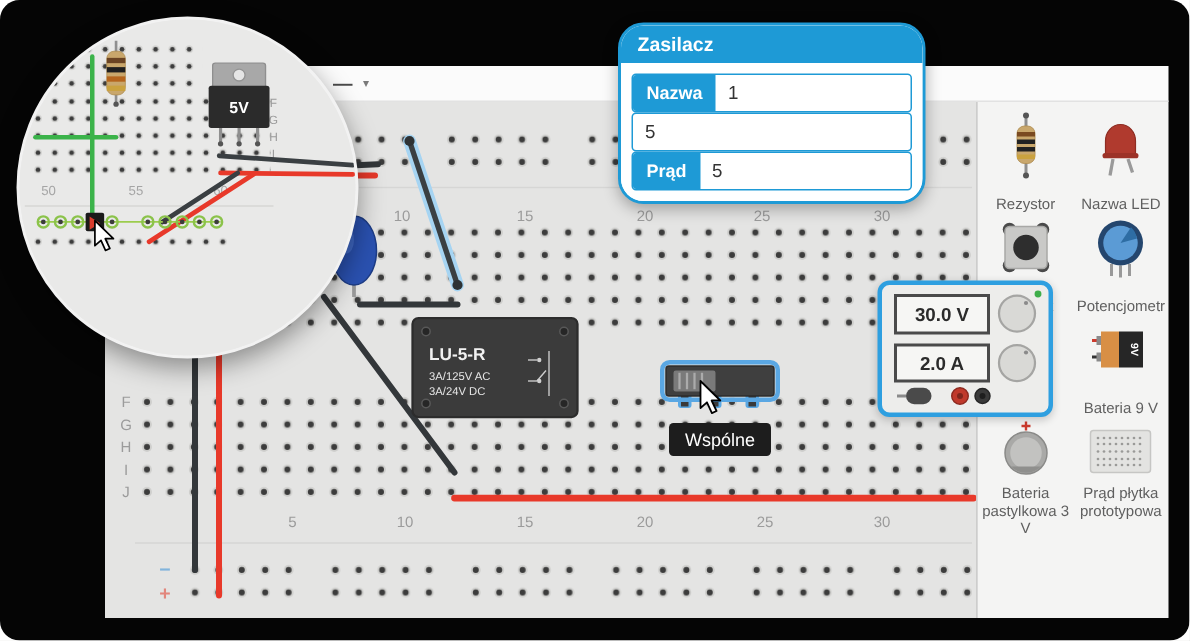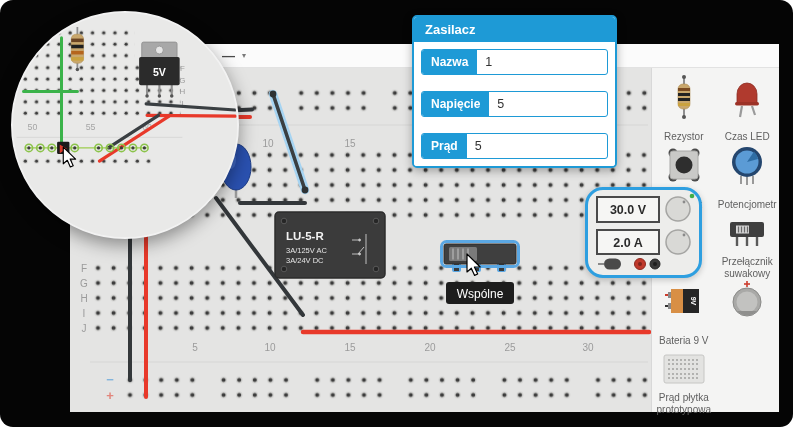--- a/index.html
+++ b/index.html
@@ -9,26 +9,26 @@
   .toolbar{position:absolute;left:70px;top:44px;width:709px;height:24px;background:#fbfbfb;border-bottom:1px solid #e2e2e2;z-index:2;}
   .tb-dash{position:absolute;left:152px;top:4px;color:#4a4a4a;font-weight:bold;font-size:13px;}
   .tb-caret{position:absolute;left:172px;top:7px;color:#7a7a7a;font-size:8px;}
   .tb-time{position:absolute;left:192px;top:6px;color:#8fa3b3;font-size:11px;}
   .canvas{position:absolute;left:70px;top:68px;width:581px;height:344px;background:#e3e3e2;z-index:1;}
   .sidebar{position:absolute;left:651px;top:68px;width:128px;height:344px;background:#f4f4f3;border-left:1px solid #d8d8d8;z-index:1;
            display:grid;grid-template-columns:1fr 1fr;grid-auto-rows:68px;padding-top:6px;}
   .sb-item{display:flex;flex-direction:column;align-items:center;justify-content:space-between;cursor:pointer;}
   .sb-icon{height:46px;display:flex;align-items:center;justify-content:center;}
   .sb-lbl{font-size:10px;color:#5f5f5f;text-align:center;line-height:1.15;max-width:62px;}
-  .psu{position:absolute;left:585px;top:187px;width:117px;height:91px;background:#ededeb;border:3px solid #2e9fe0;border-radius:18px;z-index:5;box-shadow:0 2px 6px rgba(0,0,0,.2);}
+  .psu{position:absolute;left:585px;top:187px;width:117px;height:91px;background:#ededeb;border:3px solid #2e9fe0;border-radius:8px;z-index:5;box-shadow:0 2px 6px rgba(0,0,0,.2);}
   .inset{position:absolute;left:11px;top:11px;width:228px;height:228px;border-radius:50%;overflow:hidden;z-index:10;
          box-shadow:0 6px 18px rgba(0,0,0,.4);border:2px solid #f2f2f2;background:#e9e9e8;}
-  .dialog{position:absolute;left:412px;top:15px;width:205px;background:#fff;border:2px solid #1e9ad6;border-radius:5px;z-index:20;box-shadow:0 3px 10px rgba(0,0,0,.3);overflow:hidden;}
+  .dialog{position:absolute;left:412px;top:15px;width:205px;background:#fff;border:2px solid #1e9ad6;border-radius:17px;z-index:20;box-shadow:0 3px 10px rgba(0,0,0,.3);overflow:hidden;}
   .dlg-head{background:#1e9ad6;color:#fff;font-weight:bold;font-size:13px;padding:5px 11px;}
-  .dlg-body{padding:7px;display:flex;flex-direction:column;gap:16px;background:#fff;}
+  .dlg-body{padding:7px;display:flex;flex-direction:column;gap:0;background:#fff;}
   .field{display:flex;align-items:stretch;border:1.5px solid #1e9ad6;border-radius:3px;overflow:hidden;height:26px;background:#fff;}
   .chip{background:#1e9ad6;color:#fff;font-weight:bold;font-size:12px;display:flex;align-items:center;padding:0 9px;white-space:nowrap;}
   .val{display:flex;align-items:center;padding-left:8px;font-size:12.5px;color:#333;flex:1;}
   svg text{font-family:"Liberation Sans",sans-serif;}
 </style>
 </head>
 <body>
 
 <div class="stage">
   <div class="frame"></div>
@@ -221,21 +221,21 @@
     </div>
     <div class="sb-item">
       <div class="sb-icon">
         <svg width="44" height="46" viewBox="0 0 44 46">
           <path d="M12,20 a10,11 0 0 1 20,0 v9 h-20 z" fill="#b03a2e" stroke="#8e2d23" stroke-width="0.8"></path>
           <rect x="10" y="28" width="24" height="3.5" rx="1.7" fill="#9c3227"></rect>
           <line x1="17" y1="32" x2="15" y2="43" stroke="#9a9a9a" stroke-width="2.2"></line>
           <line x1="27" y1="32" x2="30" y2="41" stroke="#9a9a9a" stroke-width="2.2"></line>
         </svg>
       </div>
-      <div class="sb-lbl">Czas LED</div>
+      <div class="sb-lbl">Nazwa LED</div>
     </div>
     <div class="sb-item">
       <div class="sb-icon">
         <svg width="44" height="46" viewBox="0 0 44 46">
           <circle cx="11" cy="11" r="4.5" fill="#4a4a4a"></circle>
             <circle cx="33" cy="11" r="4.5" fill="#4a4a4a"></circle>
           <circle cx="11" cy="35" r="4.5" fill="#4a4a4a"></circle>
             <circle cx="33" cy="35" r="4.5" fill="#4a4a4a"></circle>
           <rect x="8" y="9" width="28" height="28" rx="3" fill="#c9c9c7" stroke="#a8a8a6" stroke-width="1"></rect>
           <circle cx="22" cy="23" r="8.5" fill="#2e2e2e"></circle>
@@ -250,38 +250,20 @@
           <line x1="22" y1="35" x2="22" y2="43" stroke="#999" stroke-width="2"></line>
           <line x1="28" y1="34" x2="28" y2="42" stroke="#999" stroke-width="2"></line>
           <circle cx="22" cy="20" r="15" fill="#24466e"></circle>
           <circle cx="22" cy="20" r="11.5" fill="#5b9bd5"></circle>
           <path d="M22,20 L29,9.5 A13 13 0 0 1 33,17 Z" fill="#2e6da4"></path>
         </svg>
       </div>
       <div class="sb-lbl">Potencjometr</div>
     </div>
     <div class="sb-item"></div>
-    <div class="sb-item">
-      <div class="sb-icon">
-        <svg width="44" height="46" viewBox="0 0 44 46">
-          <line x1="12" y1="26" x2="12" y2="36" stroke="#5a5a5a" stroke-width="2.4"></line>
-          <line x1="22" y1="26" x2="22" y2="36" stroke="#5a5a5a" stroke-width="2.4"></line>
-          <line x1="32" y1="26" x2="32" y2="36" stroke="#5a5a5a" stroke-width="2.4"></line>
-          <rect x="5" y="12" width="34" height="15" rx="2" fill="#3f3f3f"></rect>
-          <rect x="11" y="15.5" width="13" height="8" fill="#d8d8d8"></rect>
-          <g stroke="#6a6a6a" stroke-width="1.3">
-            <line x1="13.5" y1="16.5" x2="13.5" y2="22.5"></line>
-              <line x1="16.5" y1="16.5" x2="16.5" y2="22.5"></line>
-            <line x1="19.5" y1="16.5" x2="19.5" y2="22.5"></line>
-              <line x1="22.5" y1="16.5" x2="22.5" y2="22.5"></line>
-          </g>
-        </svg>
-      </div>
-      <div class="sb-lbl">Przełącznik suwakowy</div>
-    </div>
     <div class="sb-item">
       <div class="sb-icon">
         <svg width="44" height="46" viewBox="0 0 44 46">
           <line x1="3" y1="17" x2="8" y2="17" stroke="#cc3b2d" stroke-width="2"></line>
           <line x1="3" y1="28" x2="8" y2="28" stroke="#333" stroke-width="2"></line>
           <rect x="6" y="14" width="3.5" height="6" fill="#8a8a8a"></rect>
           <rect x="6" y="25" width="3.5" height="6" fill="#8a8a8a"></rect>
           <rect x="9" y="11" width="12" height="24" fill="#d88f45"></rect>
           <rect x="21" y="11" width="16" height="24" fill="#262626"></rect>
           <text x="29" y="23" transform="rotate(90 29 23)" fill="#fff" font-size="7" font-weight="bold" text-anchor="middle">9V</text>
@@ -292,20 +274,21 @@
     <div class="sb-item">
       <div class="sb-icon">
         <svg width="44" height="46" viewBox="0 0 44 46">
           <line x1="22" y1="3" x2="22" y2="9" stroke="#cc3b2d" stroke-width="1.6"></line>
           <line x1="19" y1="6" x2="25" y2="6" stroke="#cc3b2d" stroke-width="1.6"></line>
           <circle cx="22" cy="24" r="14" fill="#a9a9a7" stroke="#8a8a88" stroke-width="1"></circle>
           <circle cx="22" cy="24" r="10.5" fill="#c2c2c0"></circle>
           <path d="M12,33 a14,14 0 0 0 20,0 z" fill="#8f8f8d"></path>
         </svg>
       </div>
+      <div class="sb-lbl">Bateria pastylkowa 3 V</div>
     </div>
     <div class="sb-item">
       <div class="sb-icon">
         <svg width="48" height="46" viewBox="0 0 48 46">
           <rect x="4" y="9" width="40" height="28" rx="2" fill="#e3e3e1" stroke="#c6c6c4" stroke-width="1"></rect>
           <g fill="#9a9a98">
             <circle cx="9" cy="14" r="0.9"></circle>
               <circle cx="13" cy="14" r="0.9"></circle>
               <circle cx="17" cy="14" r="0.9"></circle>
               <circle cx="21" cy="14" r="0.9"></circle>
@@ -474,21 +457,20 @@
   </div>
 
   <div class="dialog">
     <div class="dlg-head">Zasilacz</div>
     <div class="dlg-body">
       <div class="field">
         <span class="chip">Nazwa</span>
         <span class="val">1</span>
       </div>
       <div class="field">
-        <span class="chip">Napięcie</span>
         <span class="val">5</span>
       </div>
       <div class="field">
         <span class="chip">Prąd</span>
         <span class="val">5</span>
       </div>
     </div>
   </div>
 </div>
 

